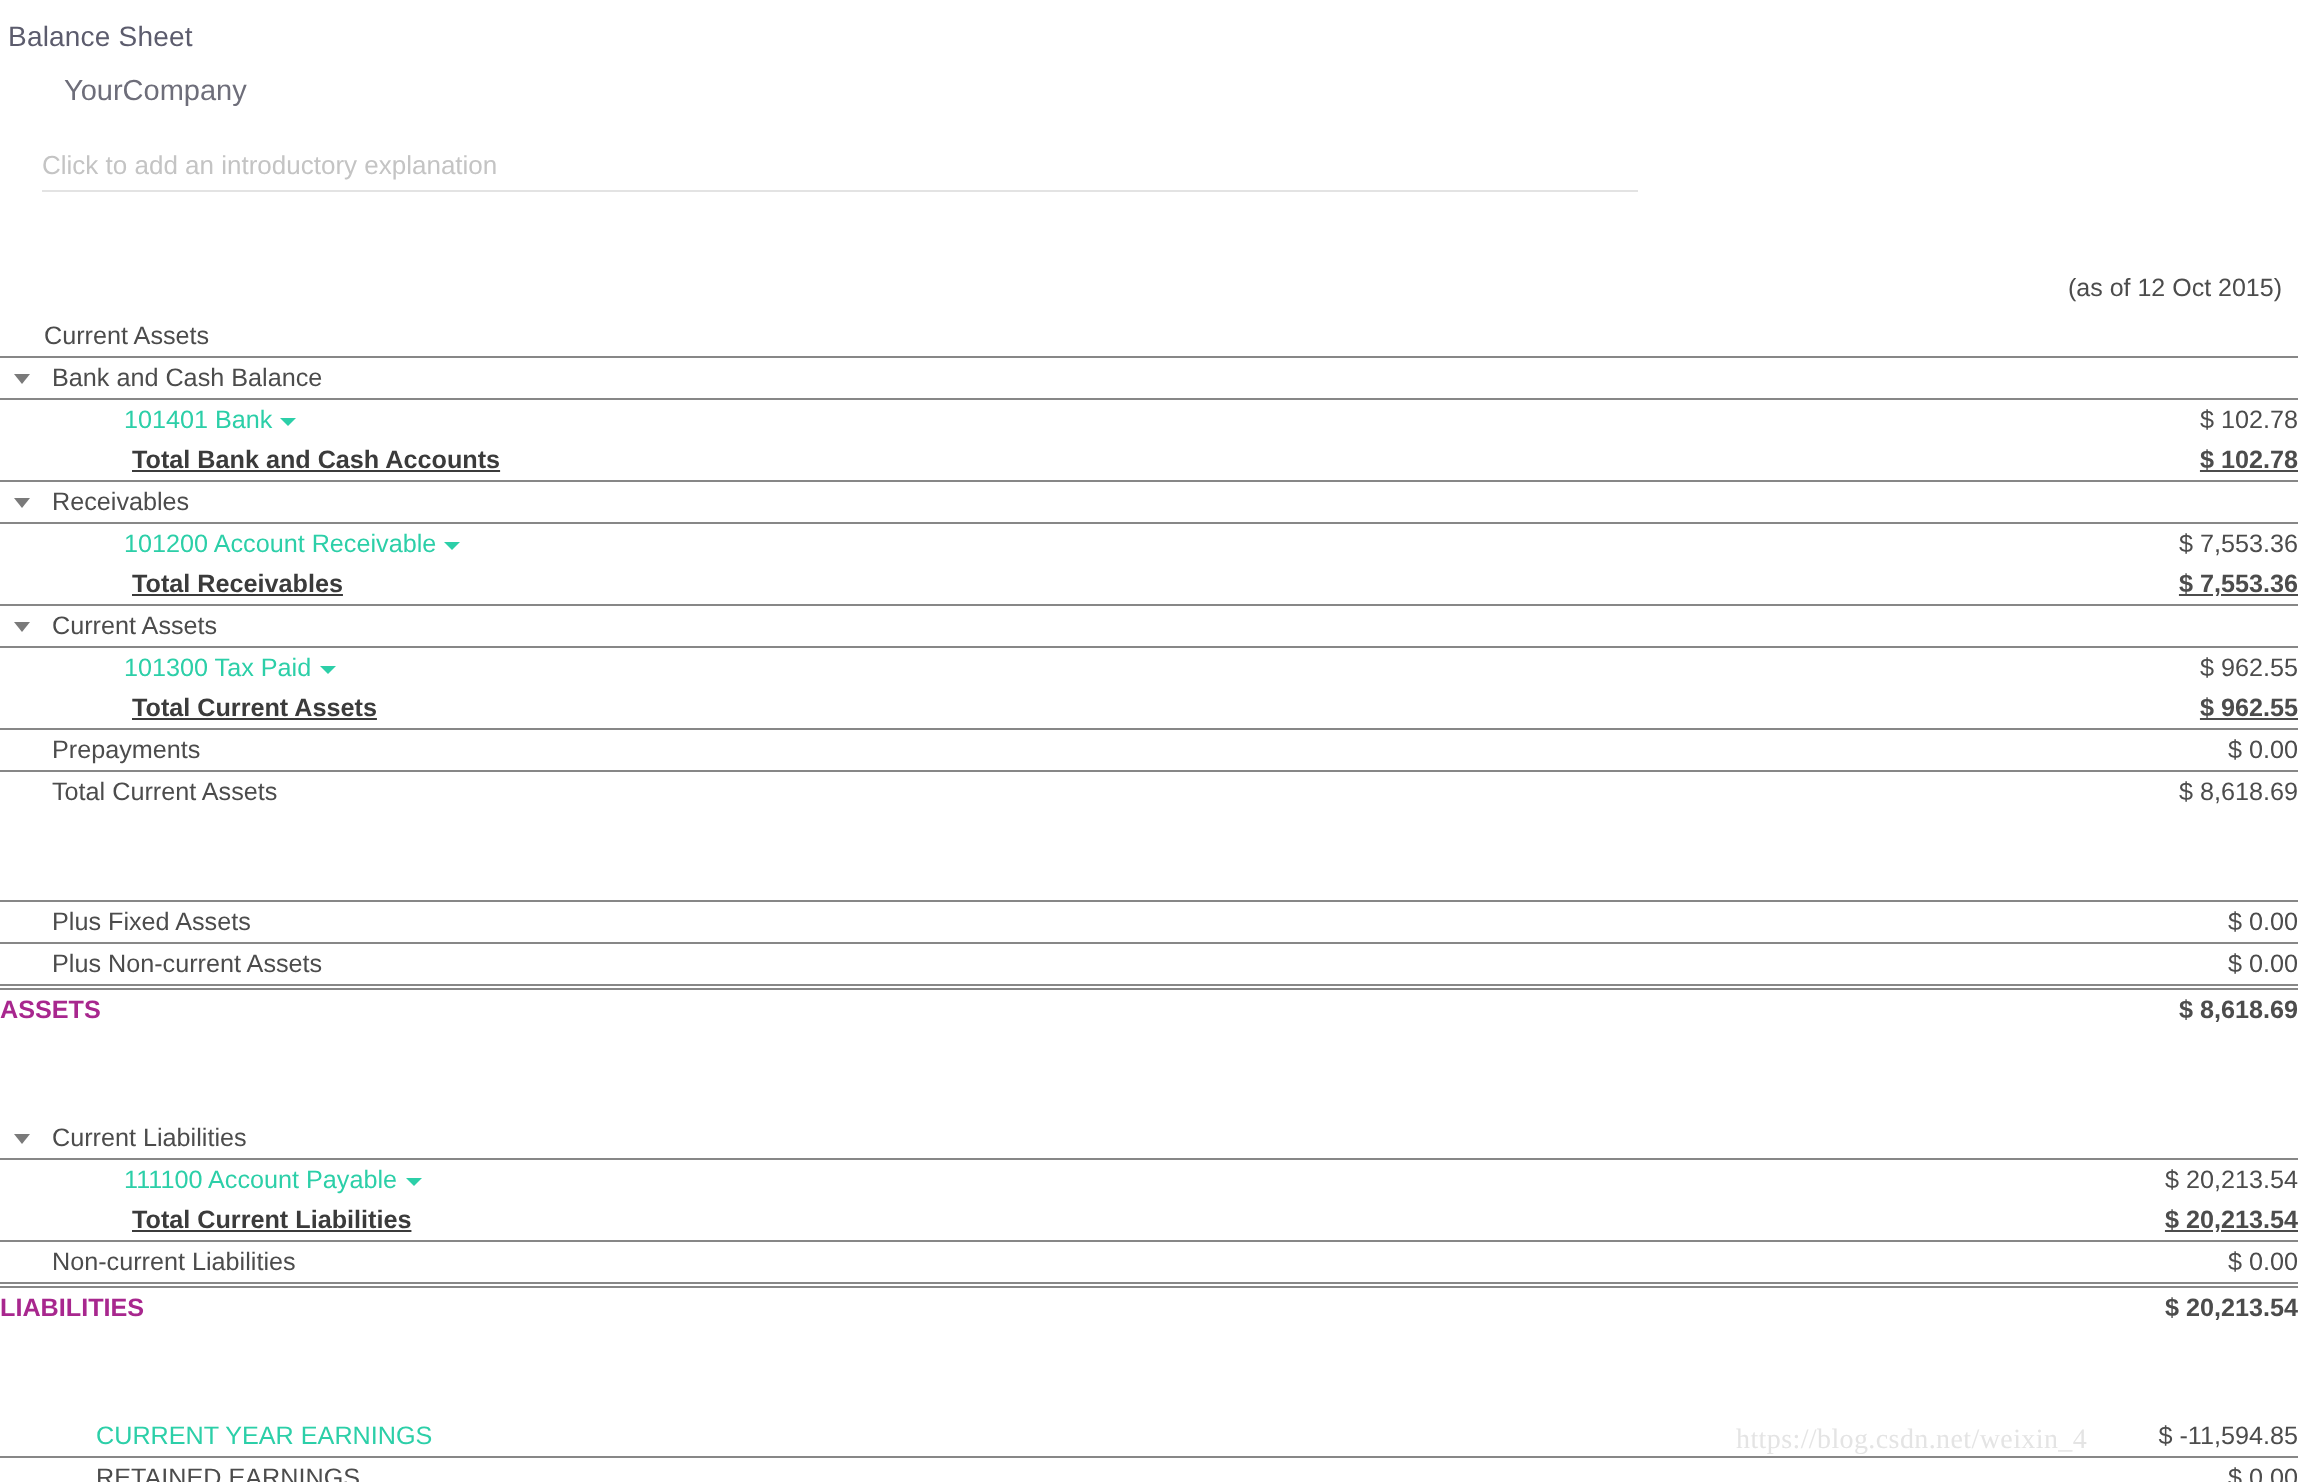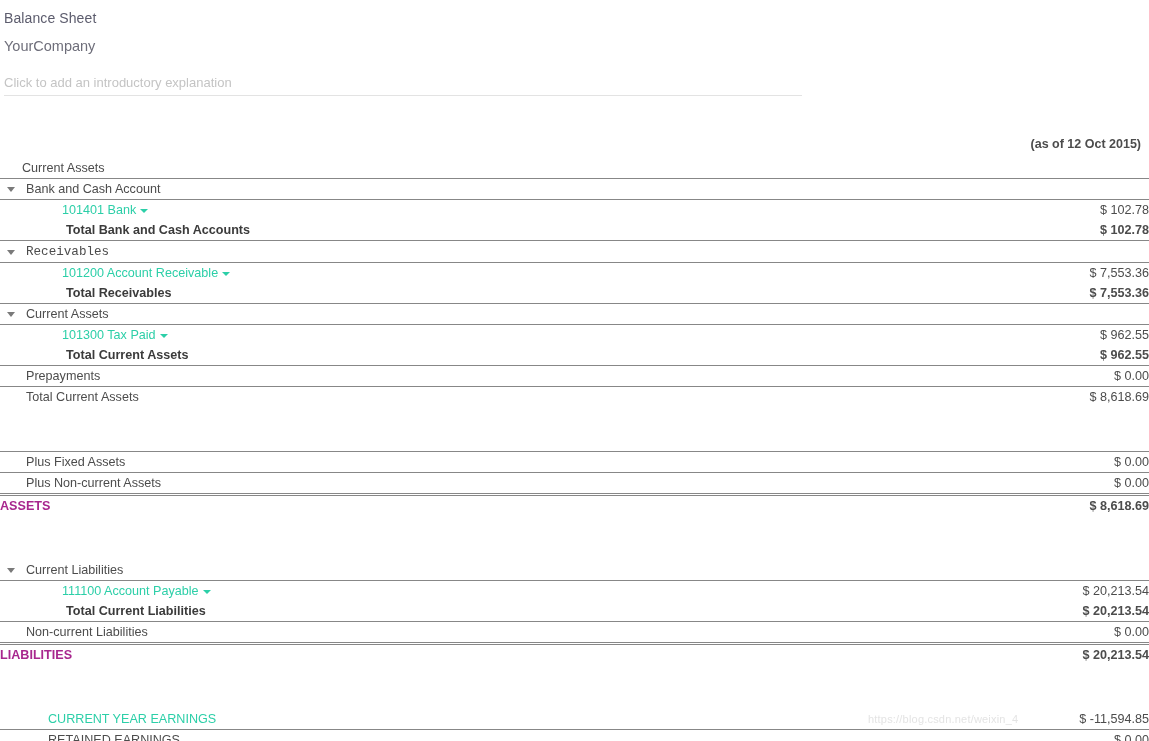--- a/index.html
+++ b/index.html
@@ -29,38 +29,40 @@
     margin: 0;
     padding: 5px 0 0 4px;
     line-height: 26px;
     letter-spacing: 0.1px;
   }
   .doc-company {
     font-size: 14.5px;
     color: #6e6e7a;
     padding: 6px 0 0 4px;
     line-height: 18px;
+    margin-left: 28px;
   }
 
   .intro-wrap {
     padding: 20px 0 0 4px;
+    margin-left: 17px;
   }
   .intro-placeholder {
     width: 798px;
     font-size: 13px;
     color: #c4c4c4;
     line-height: 16px;
     padding-bottom: 4px;
     border-bottom: 1px solid #e3e3e3;
   }
 
   .asof {
     text-align: right;
     font-size: 12.5px;
-    font-weight: bold;
+    font-weight: normal;
     color: #4c4c4c;
     padding: 41px 4px 0 0;
     line-height: 15px;
   }
 
   
   table.bsheet {
     width: 1149px;
     border-collapse: collapse;
     table-layout: fixed;
@@ -94,21 +96,21 @@
     border-top: 3px double #878787;
   }
 
   
   .lvl0 { padding-left: 0px; }
   .lvl1 { padding-left: 4px; }
   .lvl2 { padding-left: 40px; }
   .lvl2b { padding-left: 44px; }
   .lvl1b { padding-left: 26px; }
 
-  .bold { font-weight: bold; color: #3b3b3b; }
+  .bold { font-weight: bold; color: #3b3b3b; text-decoration: underline; }
   .link {
     color: #2ccfa8;
     cursor: pointer;
   }
   .grand {
     color: #a8278e;
     font-weight: bold;
     font-size: 12.6px;
   }
   .grand-amt {
@@ -137,26 +139,26 @@
   tr.spacer-lg td {
     height: 44px;
     padding: 0;
     border: none;
   }
 
   .watermark {
     position: absolute;
     left: 868px;
     top: 713px;
-    font-size: 11px;
+    font-size: 14px;
     color: #e4e4e4;
     letter-spacing: 0.2px;
     white-space: nowrap;
     pointer-events: none;
-    font-family: Liberation Sans, sans-serif;
+    font-family: Liberation Serif, serif;
   }
 </style>
 </head>
 <body>
 
 <div class="page">
 
   <h1 class="doc-title">Balance Sheet</h1>
   <div class="doc-company">YourCompany</div>
 
@@ -168,36 +170,36 @@
 
   <table class="bsheet">
     <tbody id="tb-assets">
         <tr>
           <td class="c-caret"></td>
           <td class="c-label"><span class="lvl0" style="display: inline-block;">Current Assets</span></td>
           <td class="c-amount"></td>
         </tr>
         <tr class="bt">
           <td class="c-caret"><span class="caret"></span></td>
-          <td class="c-label"><span class="lvl1" style="display: inline-block;">Bank and Cash Account</span></td>
+          <td class="c-label"><span class="lvl1" style="display: inline-block;">Bank and Cash Balance</span></td>
           <td class="c-amount"></td>
         </tr>
         <tr class="bt">
           <td class="c-caret"></td>
           <td class="c-label"><span class="lvl2 link" style="display: inline-block;">101401 Bank</span><span class="caret-sm"></span></td>
           <td class="c-amount">$ 102.78</td>
         </tr>
         <tr>
           <td class="c-caret"></td>
           <td class="c-label"><span class="lvl2b bold" style="display: inline-block;">Total Bank and Cash Accounts</span></td>
           <td class="c-amount bold">$ 102.78</td>
         </tr>
         <tr class="bt">
           <td class="c-caret"><span class="caret"></span></td>
-          <td class="c-label"><span class="lvl1" style="display: inline-block; font-family: Liberation Mono, monospace;">Receivables</span></td>
+          <td class="c-label"><span class="lvl1" style="display: inline-block;">Receivables</span></td>
           <td class="c-amount"></td>
         </tr>
         <tr class="bt">
           <td class="c-caret"></td>
           <td class="c-label"><span class="lvl2 link" style="display: inline-block;">101200 Account Receivable</span><span class="caret-sm"></span></td>
           <td class="c-amount">$ 7,553.36</td>
         </tr>
         <tr>
           <td class="c-caret"></td>
           <td class="c-label"><span class="lvl2b bold" style="display: inline-block;">Total Receivables</span></td>

